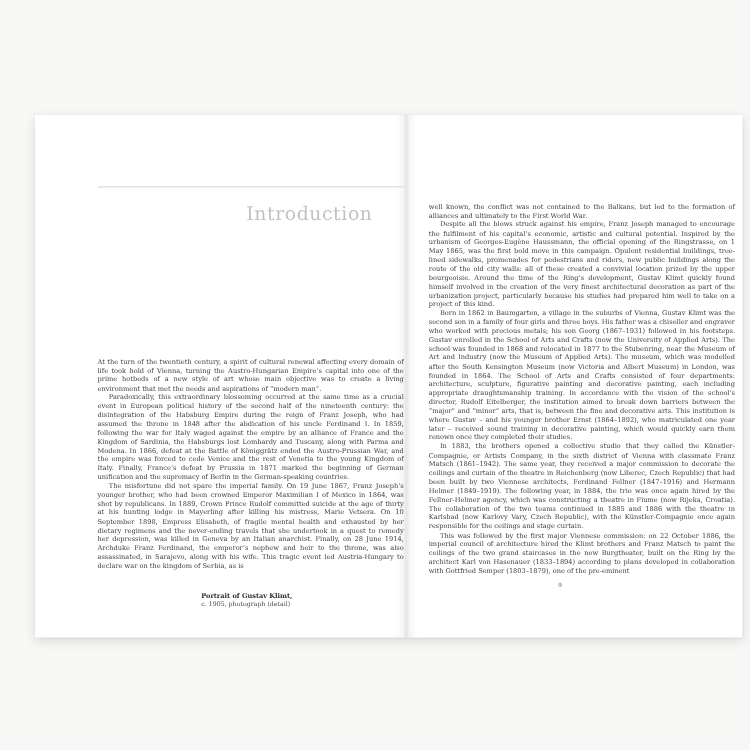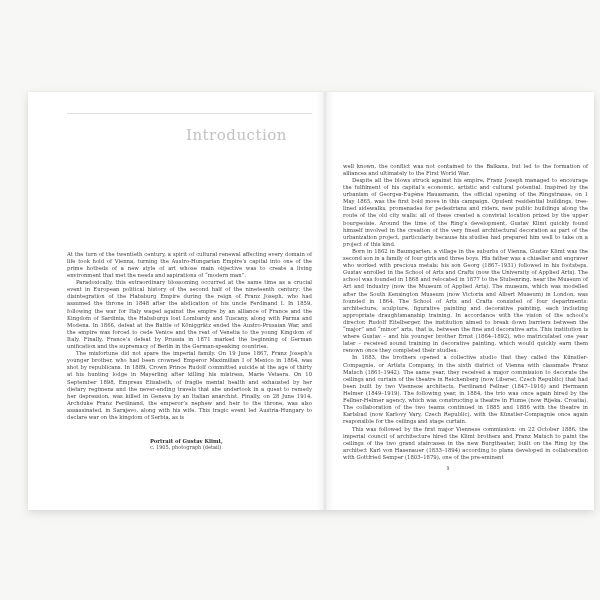--- a/index.html
+++ b/index.html
@@ -21,21 +21,21 @@
   .gutter {
     position: absolute;
     left: 288px; top: 0;
     width: 18px; height: 100%;
     background: linear-gradient(to right,
       rgba(0,0,0,0) 0%, rgba(0,0,0,0.035) 35%,
       rgba(0,0,0,0.10) 50%,
       rgba(0,0,0,0.035) 65%, rgba(0,0,0,0) 100%);
   }
   .page { position: absolute; top: 0; height: 100%; }
-  .page.left  { left: 5px;    width: 289px; }
+  .page.left  { left: 16px;    width: 289px; margin-top: 36px; }
   .page.right { left: 289px; width: 277px; }
 
   .rule {
     position: absolute;
     left: 34px; top: 21px;
     width: 245px; height: 1px;
     background: #dcdcda;
   }
   .heading {
     position: absolute;

